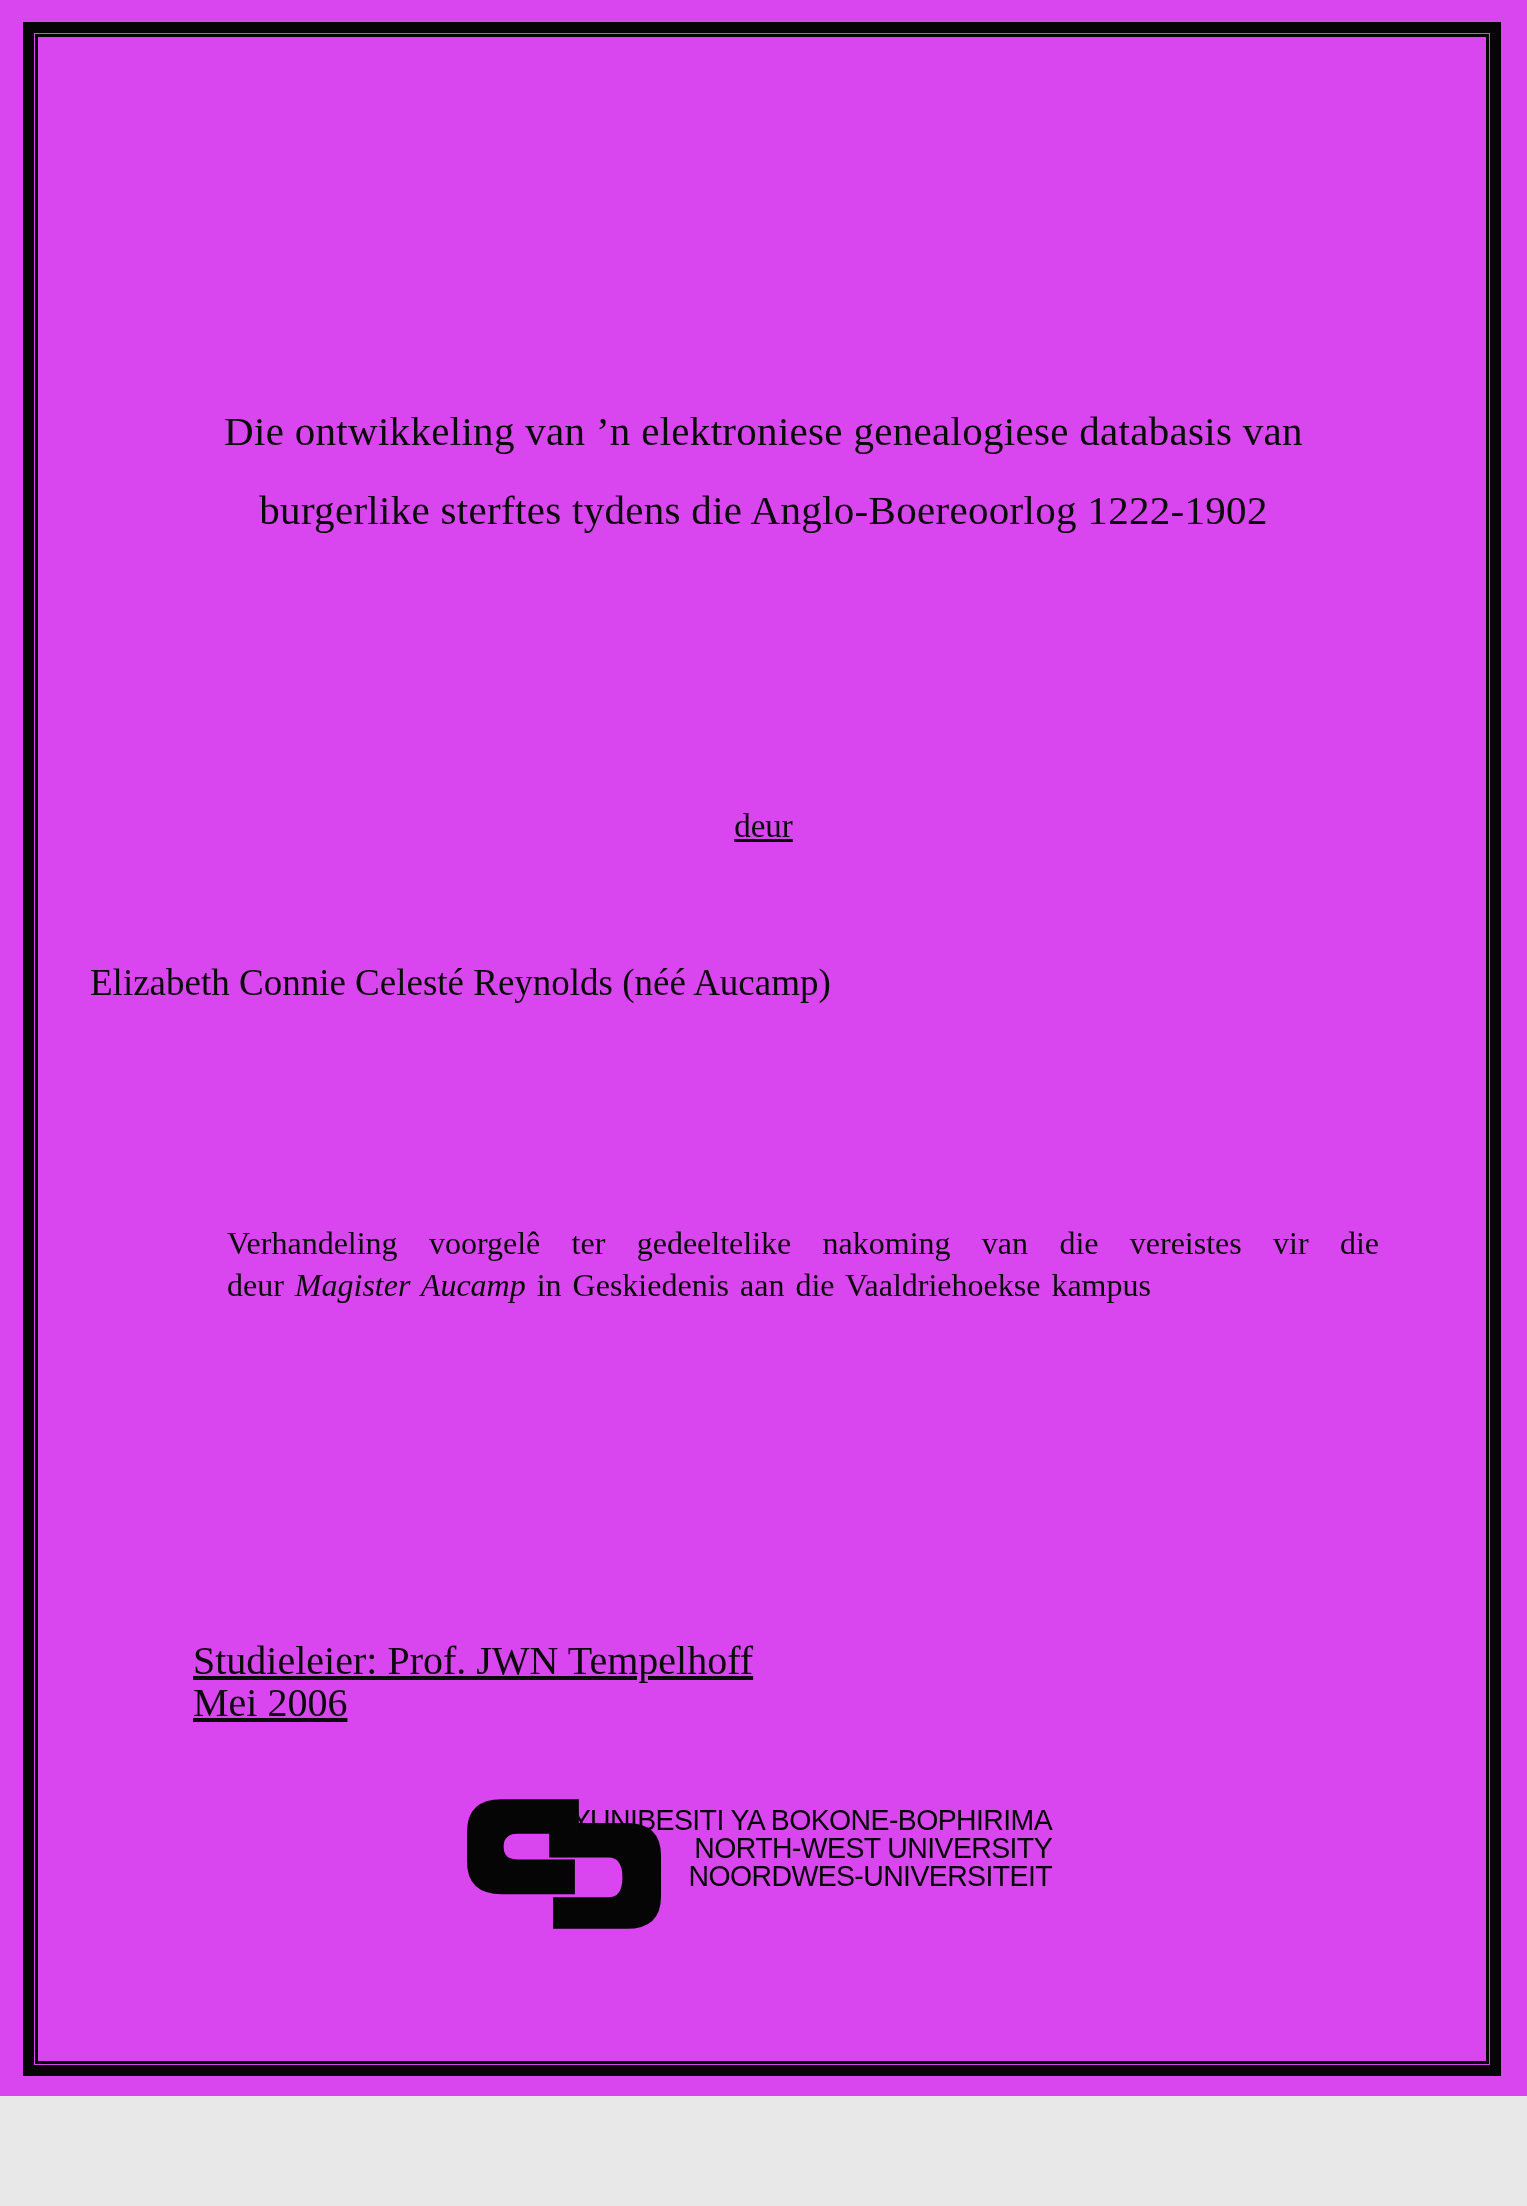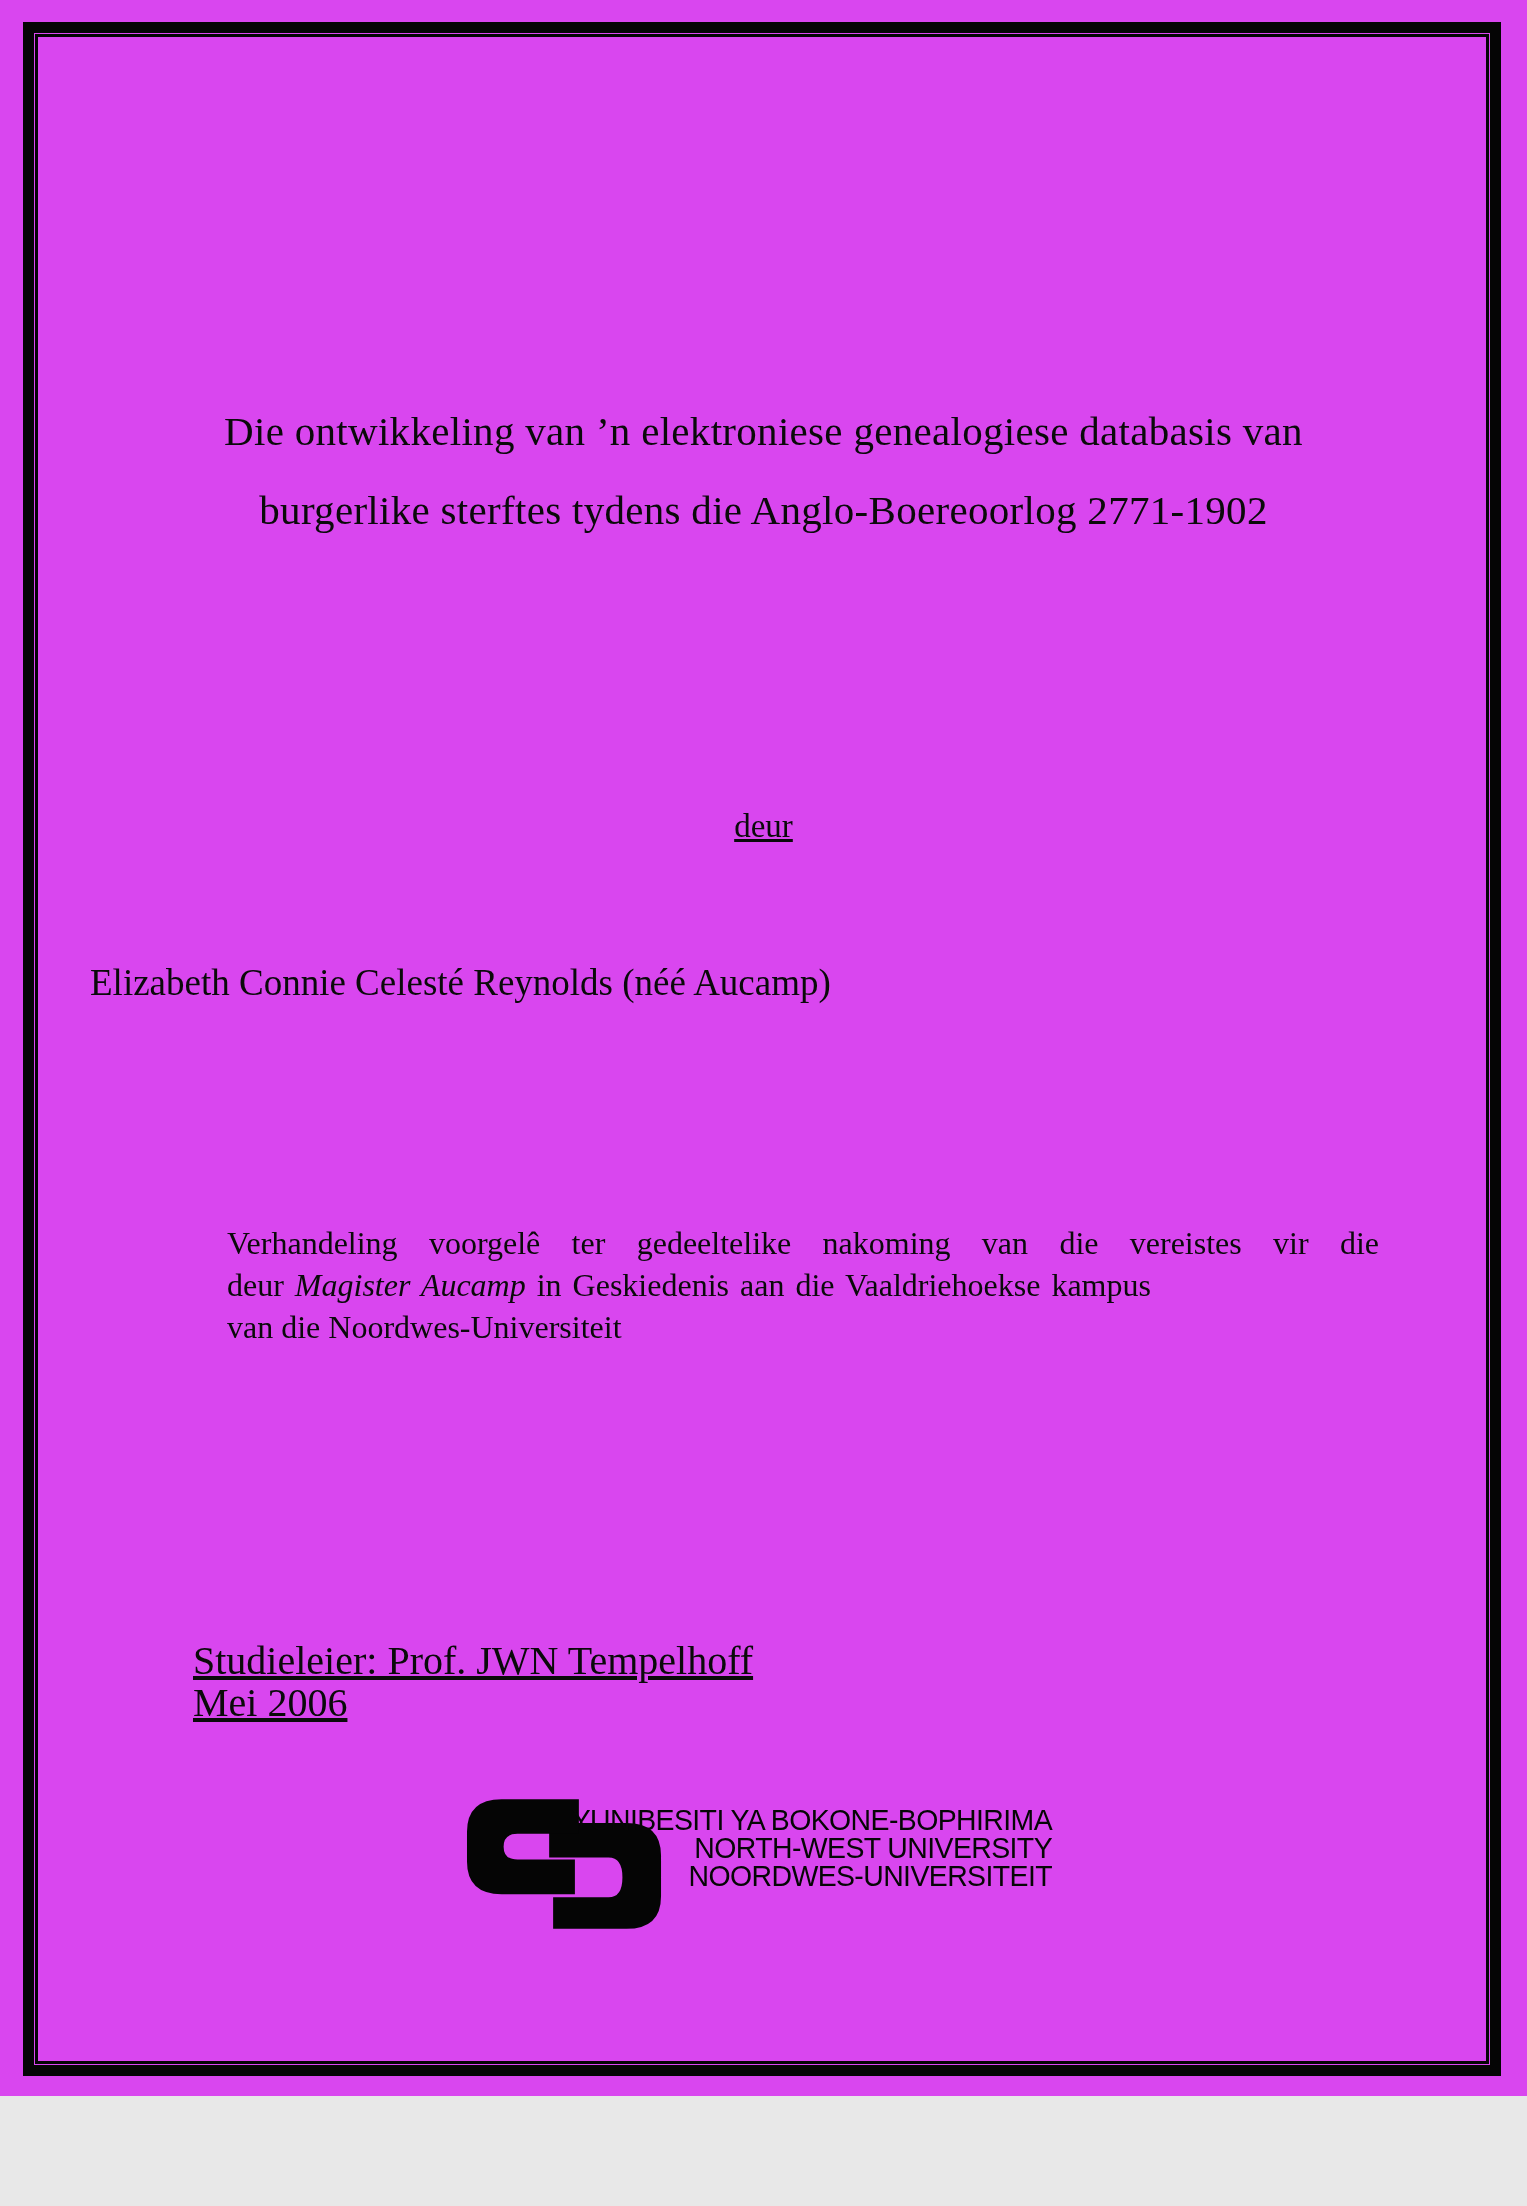--- a/index.html
+++ b/index.html
@@ -113,31 +113,30 @@
 <body>
 
 <div class="page">
 
   <div class="frame-outer">
     <div class="frame-inner"></div>
   </div>
 
   <div class="title-block">
     <div>Die ontwikkeling van ’n elektroniese genealogiese databasis van</div>
-    <div>burgerlike sterftes tydens die Anglo-Boereoorlog 2771-1902</div>
+    <div>burgerlike sterftes tydens die Anglo-Boereoorlog 1222-1902</div>
   </div>
 
   <div class="byline-deur">deur</div>
 
   <div class="author-line">Elizabeth Connie Celesté Reynolds (néé Aucamp)</div>
 
   <div class="statement-block">
     <div class="statement-justified">Verhandeling voorgelê ter gedeeltelike nakoming van die vereistes vir die</div>
     <div class="statement-line2"><span>deur </span><span class="italic">Magister Aucamp</span><span> in Geskiedenis aan die Vaaldriehoekse kampus</span></div>
-    <div>van die Noordwes-Universiteit</div>
   </div>
 
   <div class="footer-block">
     <div>Studieleier: Prof. JWN Tempelhoff</div>
     <div>Mei 2006</div>
   </div>
 
   <svg class="nwu-logo-mark" viewBox="0 0 200 135" xmlns="http://www.w3.org/2000/svg" aria-hidden="true">
     <path fill="#050505" d="M 84 25 L 162 25 Q 197 25 197 58 L 197 99 Q 197 132 162 132 L 88 132 L 88 100 L 144 100 Q 158 100 158 80 Q 158 60 144 60 L 84 60 Z"></path>
     <path fill="#050505" d="M 114 1 L 36 1 Q 1 1 1 34 L 1 64 Q 1 97 36 97 L 110 97 L 110 62 L 52 62 Q 38 62 38 49 Q 38 36 52 36 L 114 36 Z"></path>

